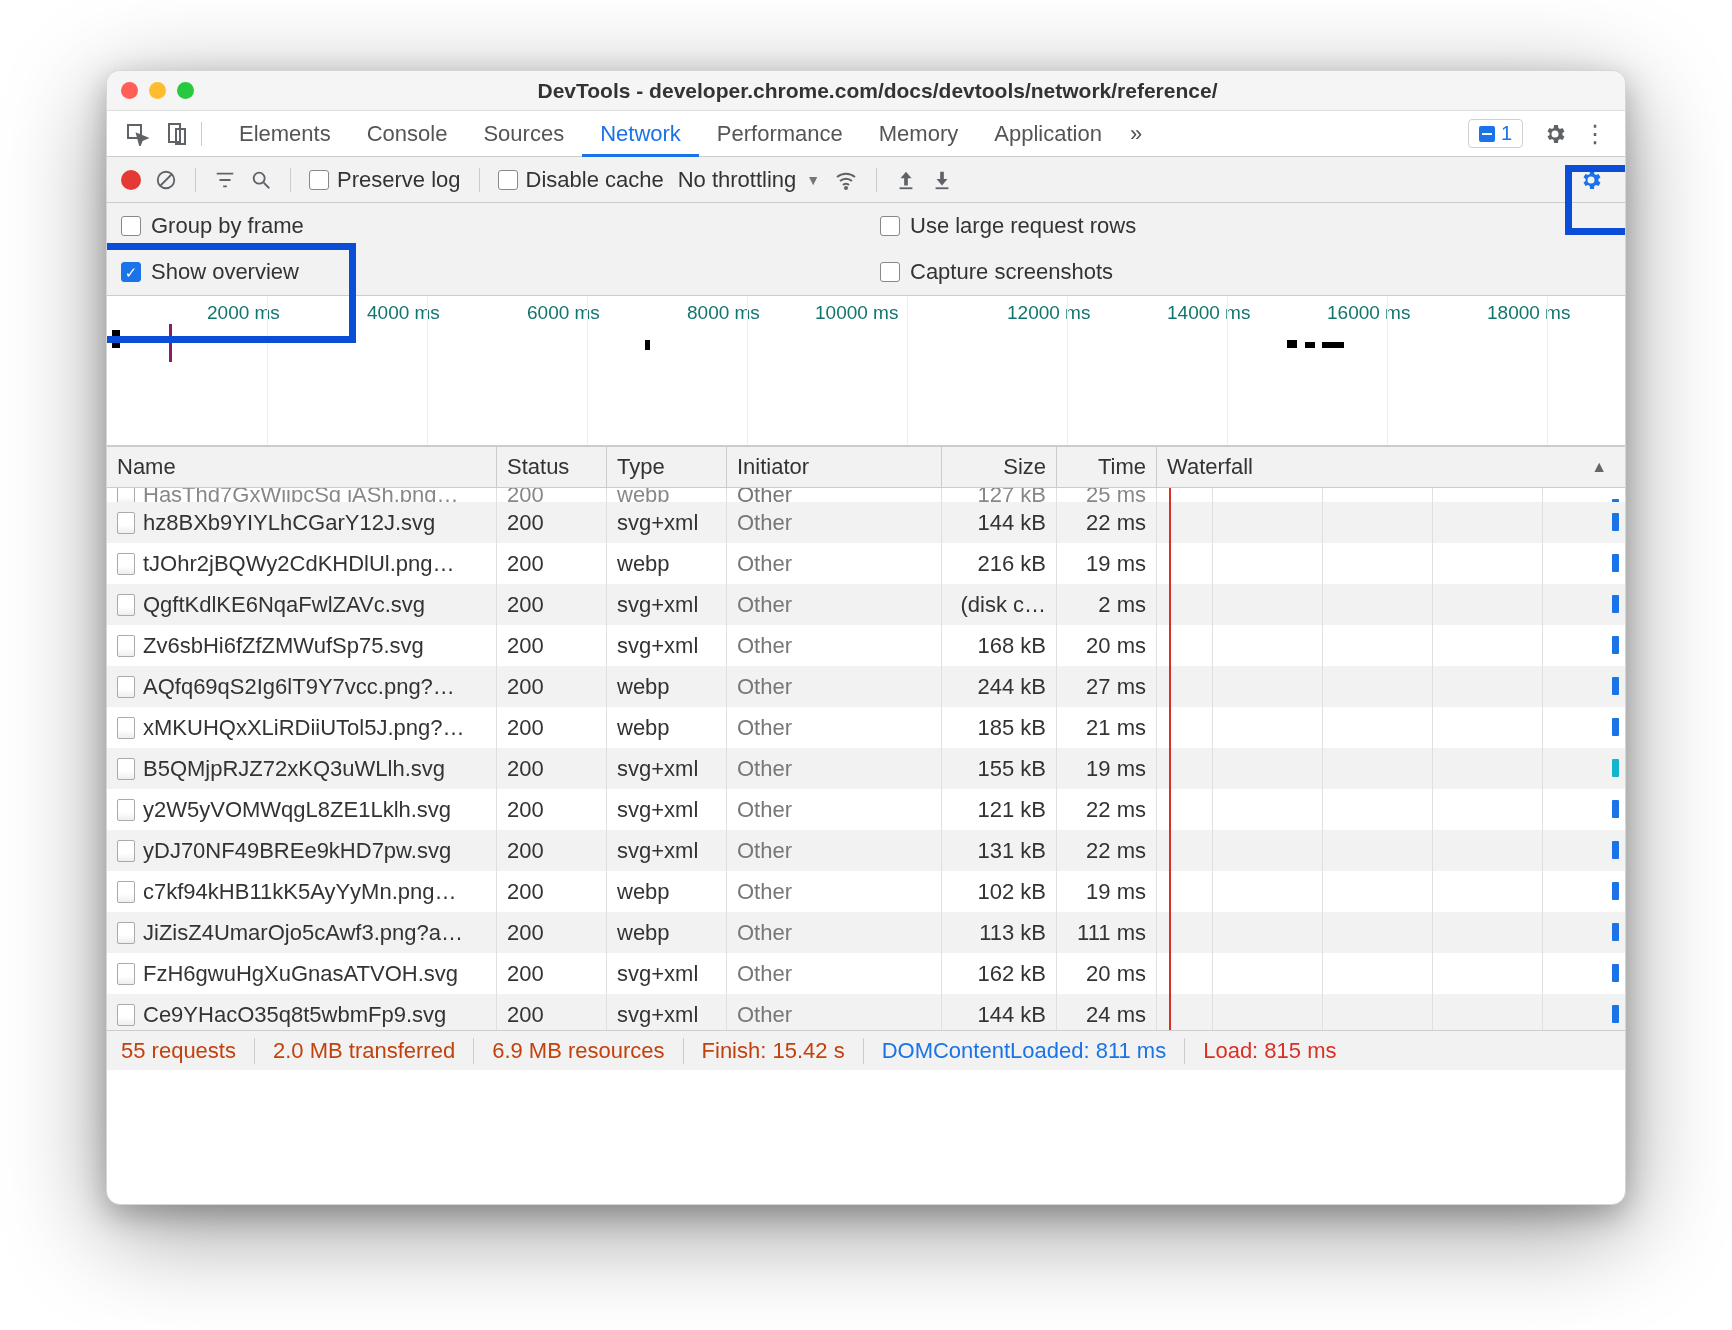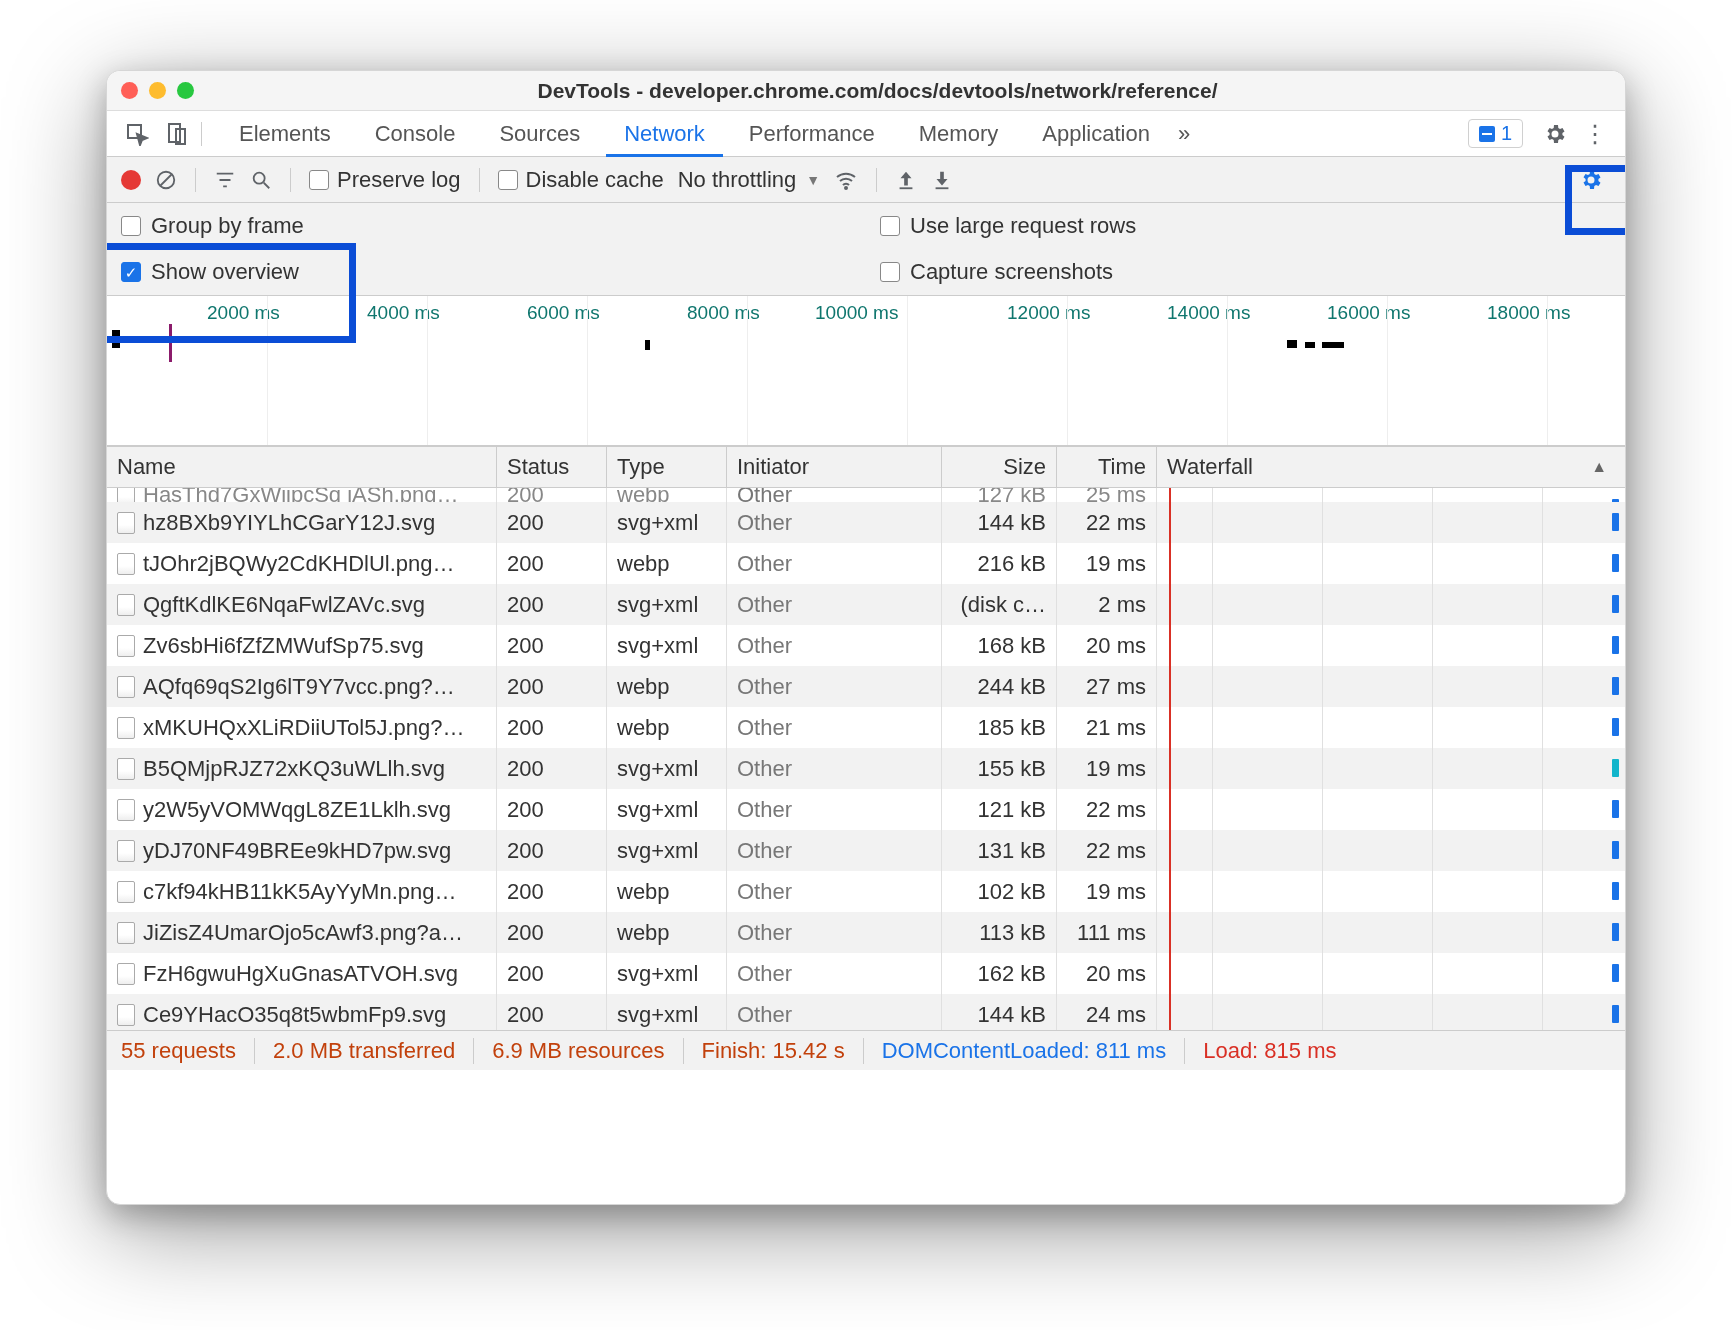--- a/index.html
+++ b/index.html
@@ -42,21 +42,21 @@
 
   
   .tabs-row {
     height: 46px;
     border-bottom: 1px solid #ccc;
     display: flex;
     align-items: center;
     padding: 0 10px;
   }
   .tool-ico { width: 26px; display:flex; align-items:center; justify-content:center; color:#555; margin: 0 7px; }
-  .tabs { display:flex; gap: 8px; margin-left: 15px; }
+  .tabs { display:flex; gap: 0; margin-left: 15px; }
   .tab {
     padding: 0 18px;
     height: 46px; line-height: 46px;
     font-size: 22px; color: #555;
     cursor: pointer;
   }
   .tab.active { color: #1a73e8; border-bottom: 3px solid #1a73e8; font-weight: 500;}
   .flex-spacer { flex: 1; }
   .chevron { font-size: 22px; color:#555; margin: 0 10px; }
   .issues-badge {

